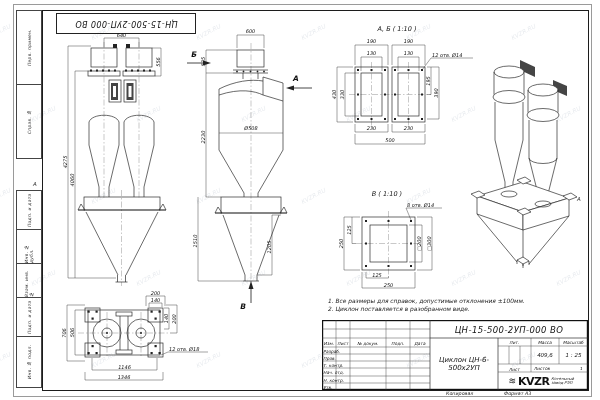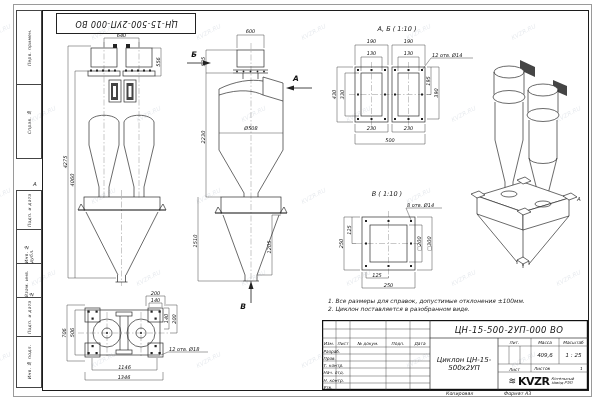--- a/index.html
+++ b/index.html
@@ -419,21 +419,21 @@
     <div class="txt ctr" style="left:14px;top:19px;width:14px;height:8px">Лист</div>
     <div class="txt ctr" style="left:28px;top:19px;width:36px;height:8px">№ докум.</div>
     <div class="txt ctr" style="left:64px;top:19px;width:24px;height:8px">Подп.</div>
     <div class="txt ctr" style="left:88px;top:19px;width:20px;height:8px">Дата</div>
     <div class="txt" style="left:1.5px;top:28.5px">Разраб.</div>
     <div class="txt" style="left:1.5px;top:35.5px">Пров.</div>
     <div class="txt" style="left:1.5px;top:42.5px">Т. контр.</div>
     <div class="txt" style="left:1.5px;top:49.5px">Нач. отд.</div>
     <div class="txt" style="left:1.5px;top:57.5px">Н. контр.</div>
     <div class="txt" style="left:1.5px;top:64.5px">Утв.</div>
-    <div class="txt ctr" style="left:108px;top:18px;width:68px;height:52px;font:italic 7px 'DejaVu Sans',sans-serif;padding:0 2px;box-sizing:border-box">Циклон ЦН-15-500х2УП</div>
+    <div class="txt ctr" style="left:108px;top:18px;width:68px;height:52px;font:italic 7px 'DejaVu Sans',sans-serif;padding:0 2px;box-sizing:border-box">Циклон ЦН-6-500х2УП</div>
     <div class="txt ctr" style="left:176px;top:19px;width:33px;height:7px">Лит.</div>
     <div class="txt ctr" style="left:209px;top:19px;width:28px;height:7px">Масса</div>
     <div class="txt ctr" style="left:237px;top:19px;width:29px;height:7px">Масштаб</div>
     <div class="txt ctr" style="left:209px;top:28px;width:28px;height:14px;font:italic 5.5px 'DejaVu Sans',sans-serif">409,6</div>
     <div class="txt ctr" style="left:237px;top:28px;width:29px;height:14px;font:italic 5.5px 'DejaVu Sans',sans-serif">1 : 25</div>
     <div class="txt ctr" style="left:176px;top:45.5px;width:33px;height:7px">Лист</div>
     <div class="txt" style="left:212px;top:45.5px">Листов</div>
     <div class="txt" style="left:258px;top:45.5px">1</div>
     <div style="position:absolute;left:176px;top:52px;width:90px;height:18px;display:flex;align-items:center;justify-content:center;gap:2px">
       <span style="font-size:9px;color:#111">≋</span>

